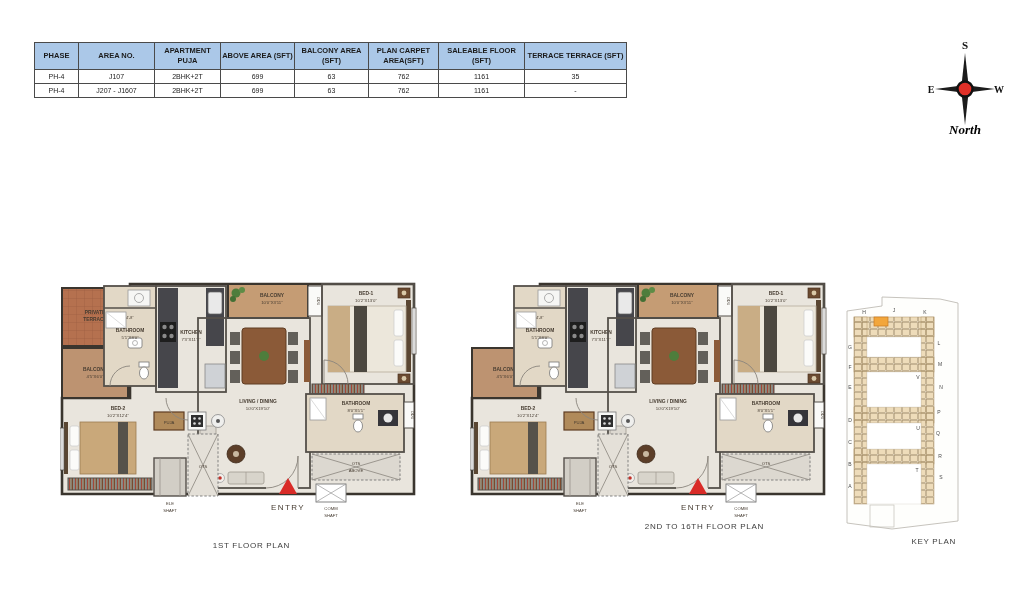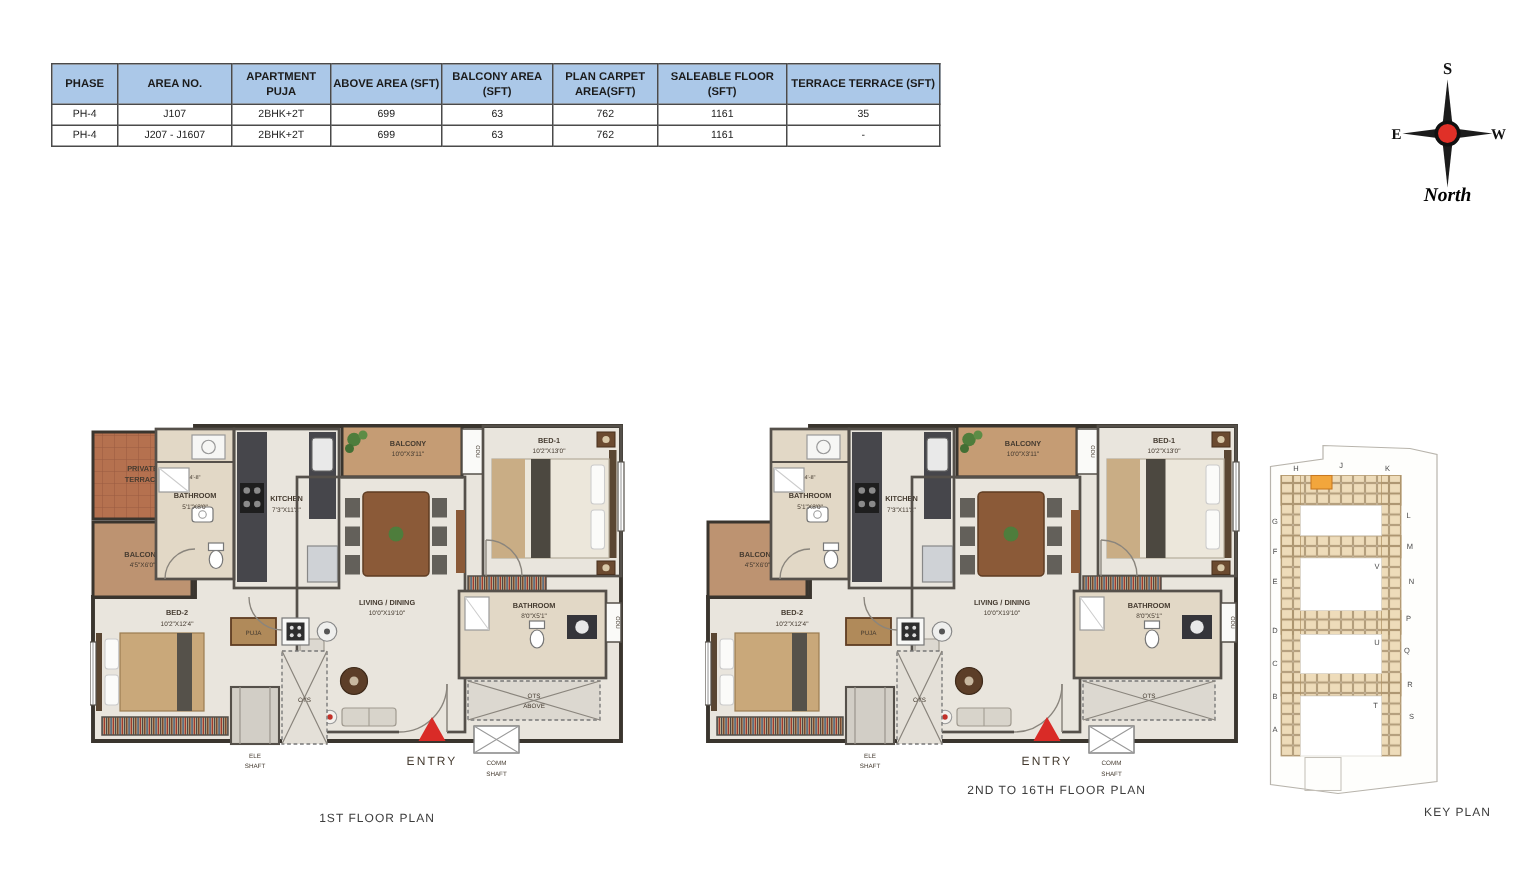--- a/index.html
+++ b/index.html
@@ -558,15 +558,15 @@
     <text class="kp-l" x="100" y="141" data-name="tower-label">Q</text>
     <text class="kp-l" x="102" y="164" data-name="tower-label">R</text>
     <text class="kp-l" x="103" y="185" data-name="tower-label">S</text>
     <text class="kp-l" x="80" y="85" data-name="tower-label">V</text>
     <text class="kp-l" x="80" y="136" data-name="tower-label">U</text>
     <text class="kp-l" x="79" y="178" data-name="tower-label">T</text>
   </svg>
 
   <div class="plan-title" style="left:140px;top:541px;width:150px;" data-name="plan-1-title">1ST FLOOR PLAN</div>
   <div class="plan-title" style="left:564px;top:522px;width:200px;" data-name="plan-2-title">2ND TO 16TH FLOOR PLAN</div>
-  <div class="plan-title" style="left:874px;top:537px;width:120px;" data-name="key-plan-title">KEY PLAN</div>
+  <div class="plan-title" style="left:836px;top:537px;width:120px;" data-name="key-plan-title">KEY PLAN</div>
 
 </div>
 
 </body></html>

